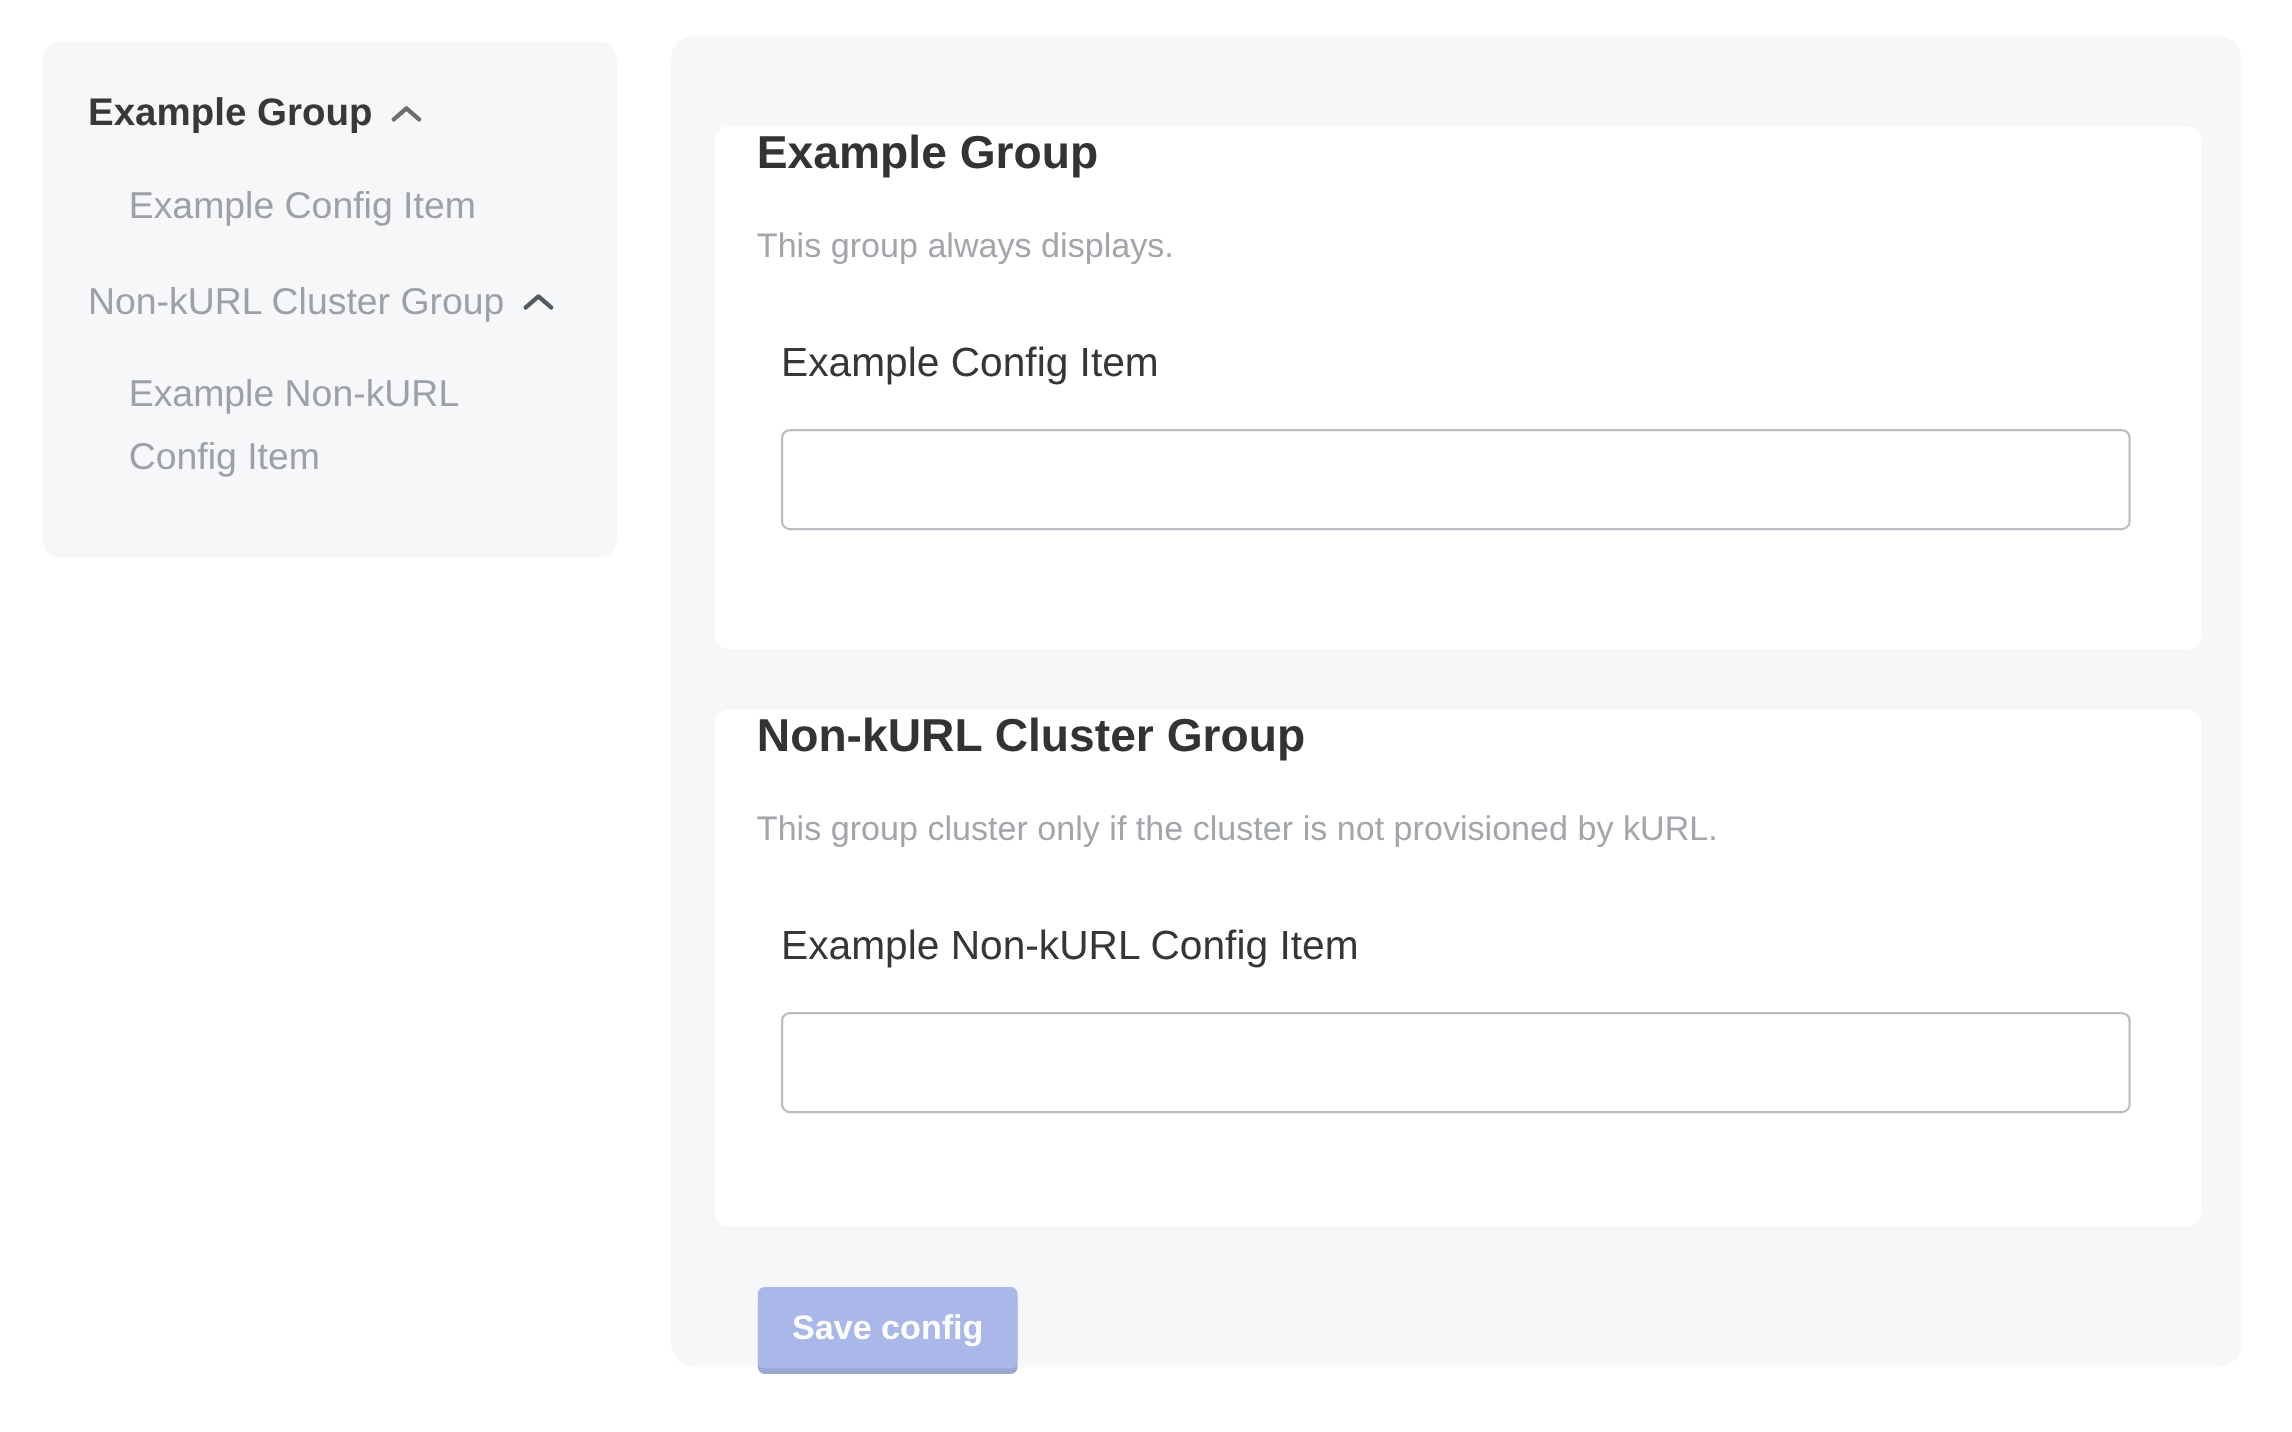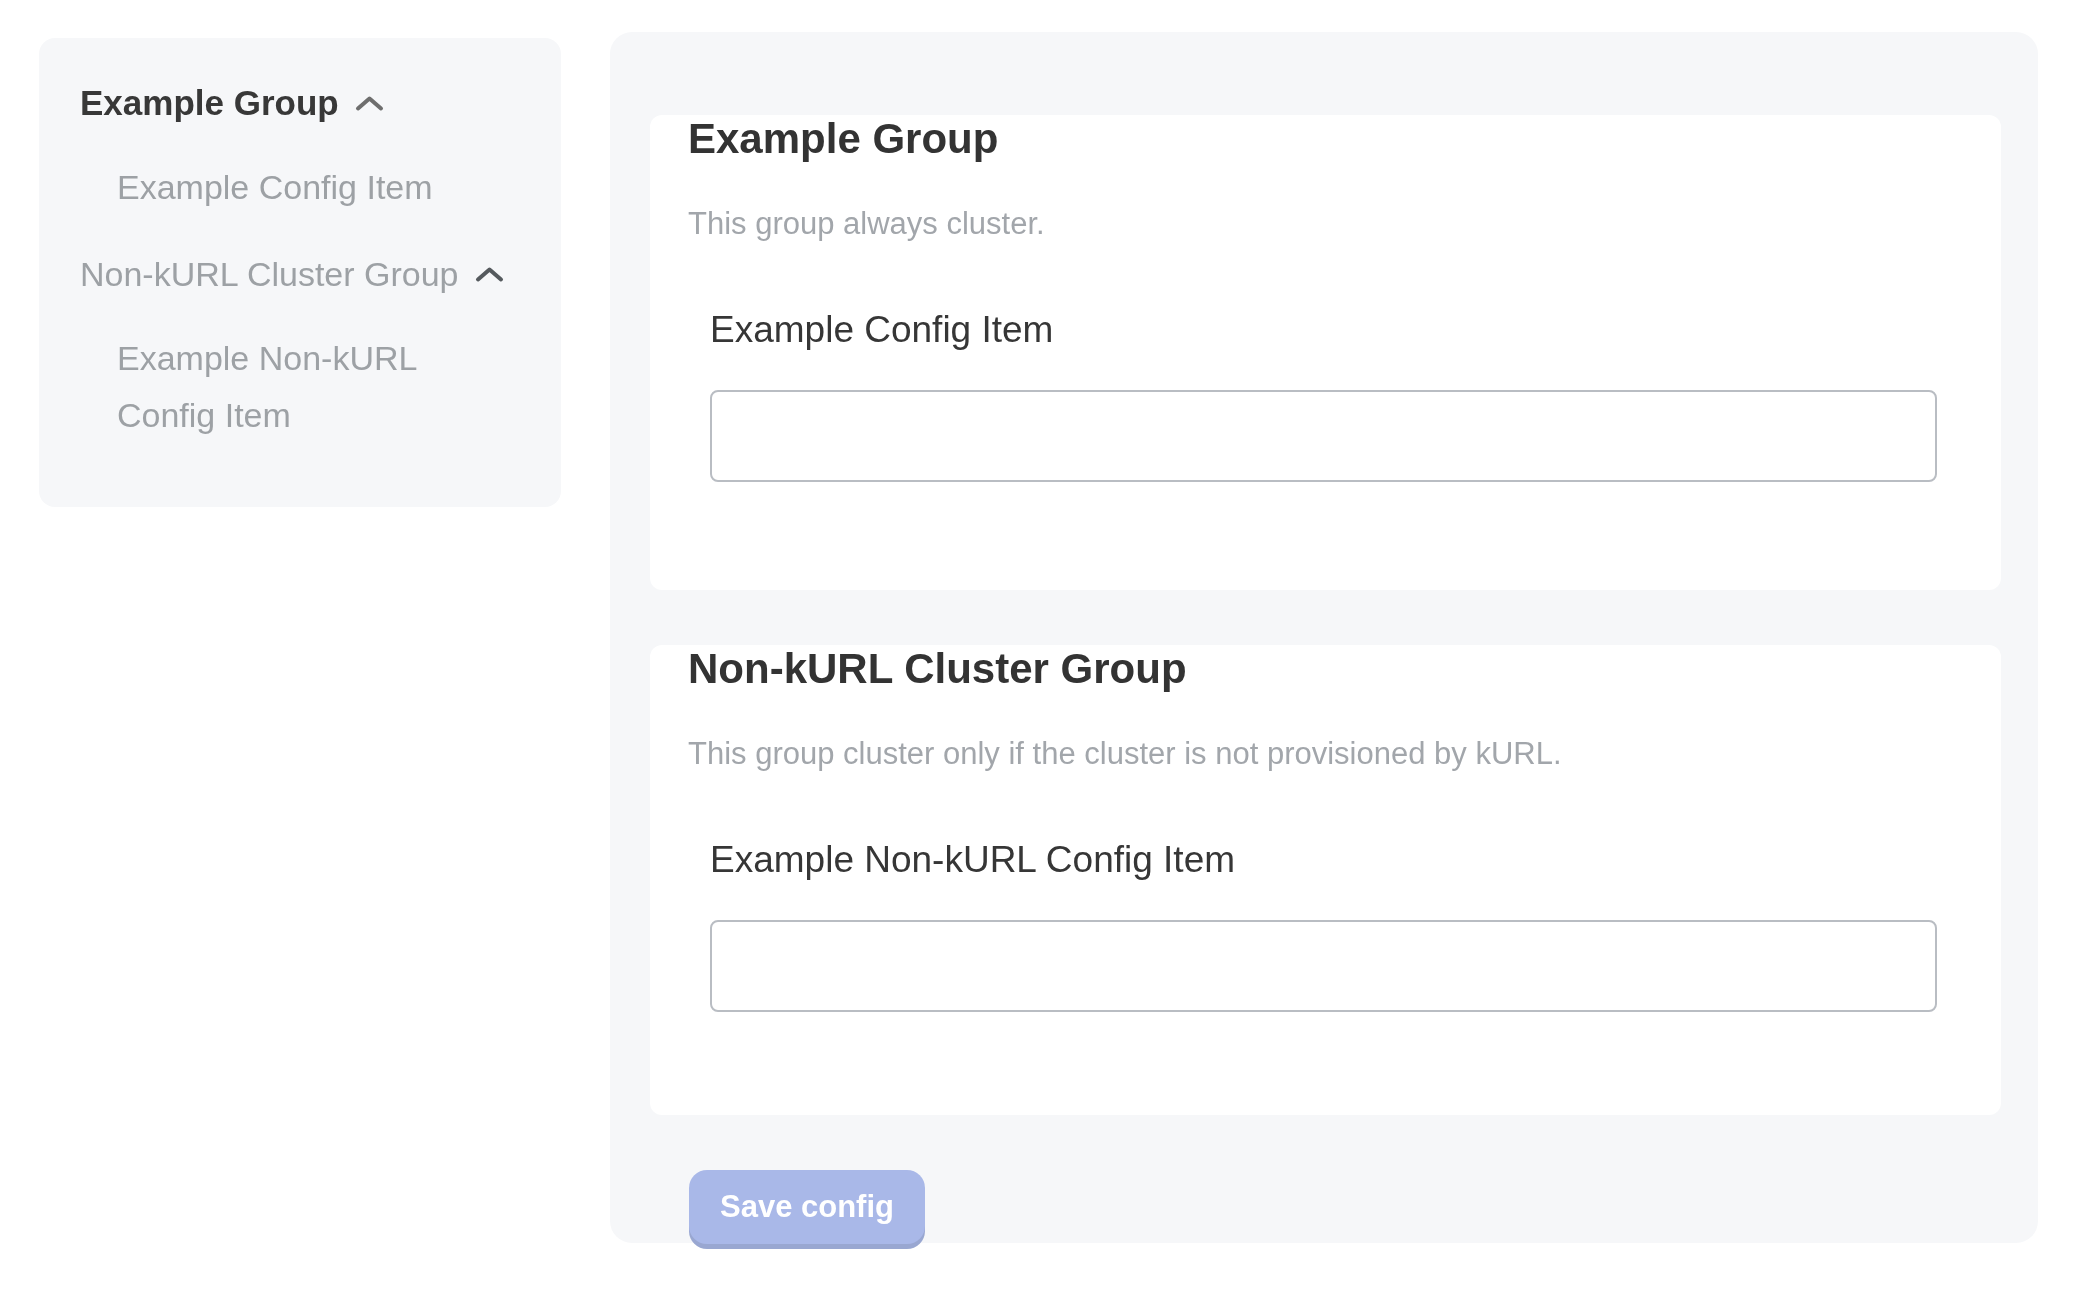--- a/index.html
+++ b/index.html
@@ -100,21 +100,21 @@
   
   .save-btn {
     display: flex;
     align-items: center;
     justify-content: center;
     margin: 55px 0 0 39px;
     width: 236px;
     height: 74px;
     background: #a9b8e8;
     border: none;
-    border-radius: 18px;
+    border-radius: 6px;
     box-shadow: 0 5px 0 #99a7d1;
     color: #ffffff;
     font-family: "Liberation Sans", sans-serif;
     font-size: 31px;
     font-weight: bold;
     cursor: pointer;
   }
 </style>
 </head>
 <body>
@@ -142,21 +142,21 @@
   </div>
 
   <div class="side-item mt-item">Example Non-kURL Config Item</div>
 
 </nav>
 
 <main class="main-panel">
 
   <section class="config-card card-1">
     <h2>Example Group</h2>
-    <p class="group-desc">This group always cluster.</p>
+    <p class="group-desc">This group always displays.</p>
     <div class="item-label">Example Config Item</div>
     <input class="item-input" type="text" value="" style="">
   </section>
 
   <section class="config-card card-2">
     <h2>Non-kURL Cluster Group</h2>
     <p class="group-desc">This group cluster only if the cluster is not provisioned by kURL.</p>
     <div class="item-label">Example Non-kURL Config Item</div>
     <input class="item-input" type="text" value="" style="">
   </section>

